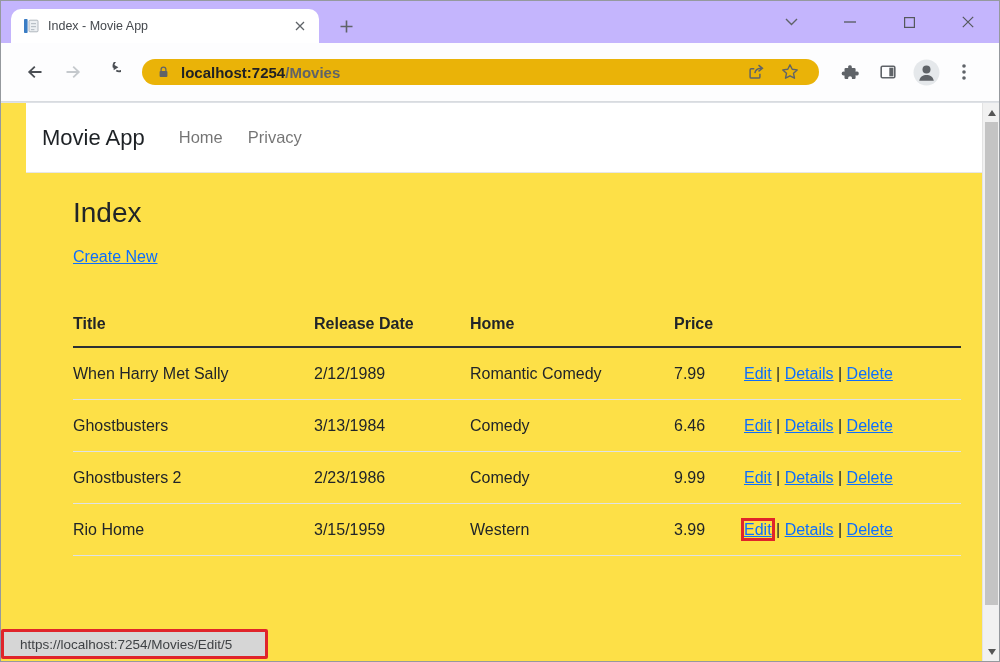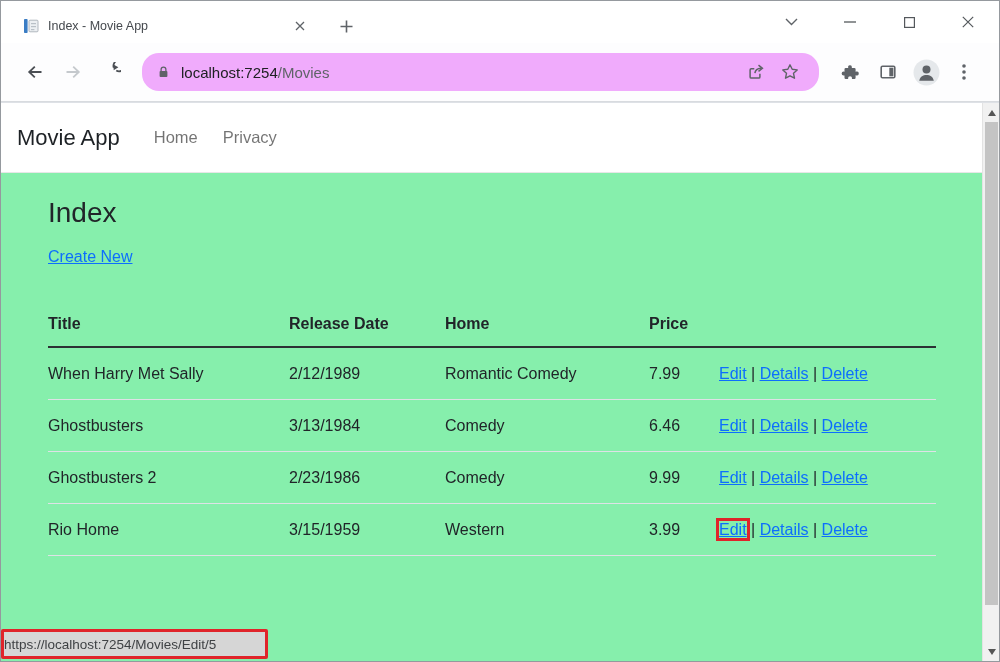--- a/index.html
+++ b/index.html
@@ -2,65 +2,65 @@
 <html style="--link: #0d6efd; --annotation: #e0242a;"><head>
 <meta charset="utf-8">
 <style>
   * { box-sizing: border-box; margin: 0; padding: 0; }
   html,body { width:1000px; height:662px; }
   body { font-family: "Liberation Sans", sans-serif; background:#fff; }
 
   .window { position:relative; width:1000px; height:662px; border:1px solid #95999e; background:#dee1e6; overflow:hidden; }
 
   
-  .tabstrip { position:absolute; top:0; left:0; right:0; height:42px; background:#ffffff; }
+  .tabstrip { position:absolute; top:0; left:0; right:0; height:42px; background:#c4b5fd; }
   .tab { position:absolute; left:10px; top:8px; width:308px; height:34px; background:#fff; border-radius:10px 10px 0 0; display:flex; align-items:center; padding:0 10px 0 12px; }
   .tab-title { flex:1; font-size:12.5px; color:#45494e; white-space:nowrap; overflow:hidden; margin-left:9px; }
   .icon-btn { display:flex; align-items:center; justify-content:center; cursor:default; }
   .tab-close { width:18px; height:18px; border-radius:50%; }
   .newtab { position:absolute; left:334px; top:14px; width:22px; height:22px; }
   .caption { position:absolute; top:0; right:8px; height:42px; display:flex; align-items:center; gap:13px; }
   .cap-btn { width:46px; height:30px; display:flex; align-items:center; justify-content:center; }
 
   
   .toolbar { position:absolute; top:42px; left:0; right:0; height:59px; background:#fdfdfe; border-bottom:1px solid #d8dbdf; display:flex; align-items:center; padding:0 10px 0 15px; }
   .nav-btn { width:38px; height:38px; border-radius:50%; }
-  .omnibox { height:38px; flex:0 0 677px; margin:0 12px; background:#f0abfc; border-radius:17px; display:flex; align-items:center; padding:0 12px 0 14px; }
+  .omnibox { height:26px; flex:0 0 677px; margin:0 12px; background:#eab308; border-radius:17px; display:flex; align-items:center; padding:0 12px 0 14px;font-weight:bold; }
   .url { font-size:15px; margin-left:10px; white-space:nowrap; }
   .url-host { color:#202124; }
   .url-path { color:#5f6368; }
   .omni-spacer { flex:1; }
   .tool-right { display:flex; align-items:center; }
   .tool-right .nav-btn { margin-left:0; }
   .kebab-gap { margin-left:8px; }
 
   
   .viewport { position:absolute; top:102px; left:0; right:0; bottom:0; background:#fff; }
-  .page { position:absolute; top:0; left:0; right:17px; bottom:0; background:#86efac; overflow:hidden; }
+  .page { position:absolute; top:0; left:0; right:17px; bottom:0; background:#fde047; overflow:hidden;padding-left:25px; }
 
   .site-nav { height:70px; border-bottom:1px solid #e7e7e7; display:flex; align-items:center; padding-left:16px; background:#fff; }
   .brand { font-size:22px; color:#1d2125; margin-right:34px; }
   .nav-link { font-size:16.5px; color:rgba(0,0,0,.55); margin-right:25px; text-decoration:none; }
 
   .container { width:888px; margin-left:47px; }
   h1.page-h1 { font-size:28px; font-weight:500; color:#212529; margin:16px 0 8px; line-height:48px; }
   a.plain-link { color:var(--link); }
   .create-link { display:inline-block; font-size:16px; line-height:24px; }
 
   table.movies { border-collapse:collapse; width:100%; margin-top:36px; font-size:16px; color:#212529; table-layout:fixed; }
   table.movies th { text-align:left; font-weight:700; padding:8px 8px 12px 0; border-bottom:2px solid #2c3034; line-height:21px; }
   table.movies td { padding:15px 8px 15px 0; border-bottom:1px solid #dee2e6; line-height:21px; }
   table.movies th:nth-child(1){ width:241px; } table.movies th:nth-child(2){ width:156px; }
   table.movies th:nth-child(3){ width:204px; } table.movies th:nth-child(4){ width:70px; }
   .annotated { box-shadow:0 0 0 3px var(--annotation); }
 
   .site-footer { position:absolute; left:0; right:0; bottom:0; height:60px; border-top:1px solid #e5e5e5; padding:8px 0 0 47px; font-size:16px; color:#6c757d; background:#fff; }
 
   
-  .statusbar { position:absolute; left:0; bottom:2px; width:267px; height:30px; background:#d6d6d6; border:3px solid var(--annotation); border-radius:2px; display:flex; align-items:center; padding-left:0; z-index:5; }
+  .statusbar { position:absolute; left:0; bottom:2px; width:267px; height:30px; background:#d6d6d6; border:3px solid var(--annotation); border-radius:2px; display:flex; align-items:center; padding-left:16px; z-index:5; }
   .statusbar span { font-size:13.5px; color:#3f4245; white-space:nowrap; }
 
   
   .scrollbar { position:absolute; top:0; right:0; bottom:0; width:17px; background:#f1f1f1; border-left:1px solid #e3e3e3; }
   .sb-arrow { position:absolute; left:0; width:17px; height:17px; display:flex; align-items:center; justify-content:center; }
   .sb-up { top:1px; } .sb-down { bottom:1px; }
   .tri-up { width:0; height:0; border-left:4.5px solid transparent; border-right:4.5px solid transparent; border-bottom:6px solid #565656; }
   .tri-down { width:0; height:0; border-left:4.5px solid transparent; border-right:4.5px solid transparent; border-top:6px solid #565656; }
   .sb-thumb { position:absolute; left:2px; width:13px; top:19px; height:483px; background:#c4c4c4; }
 

